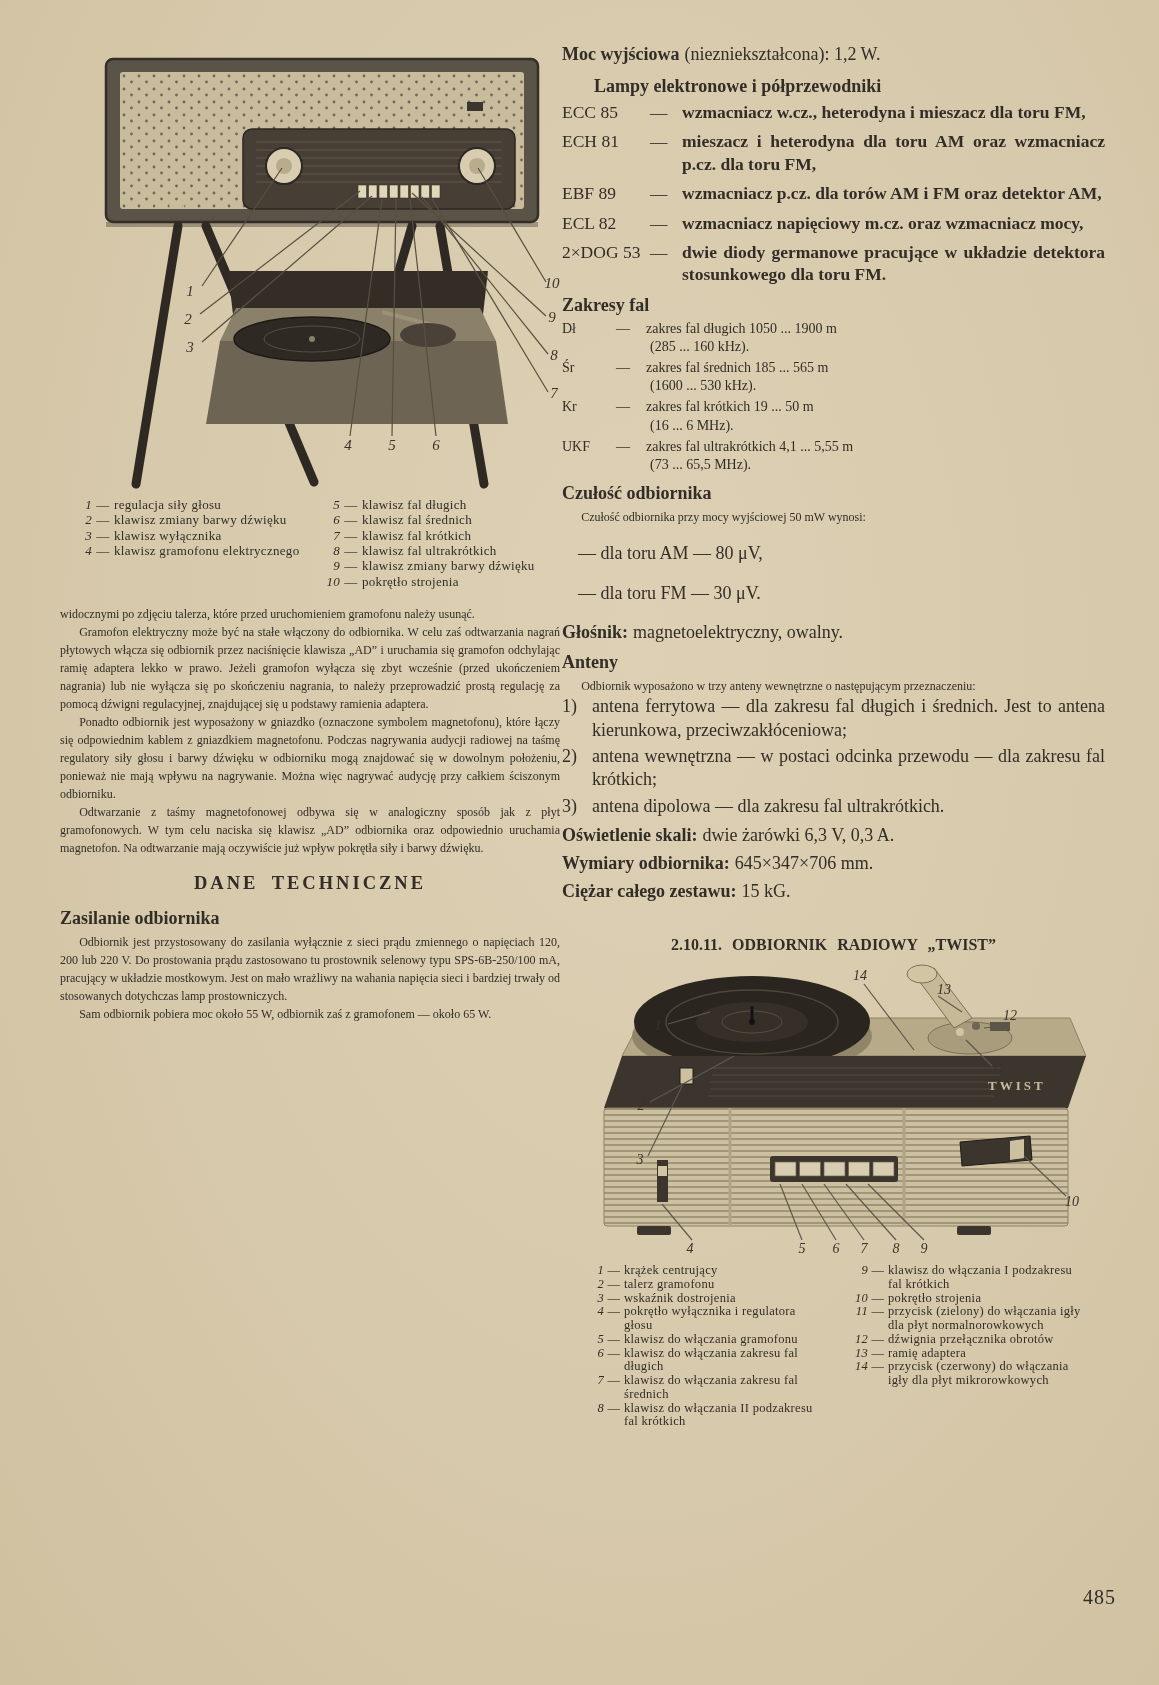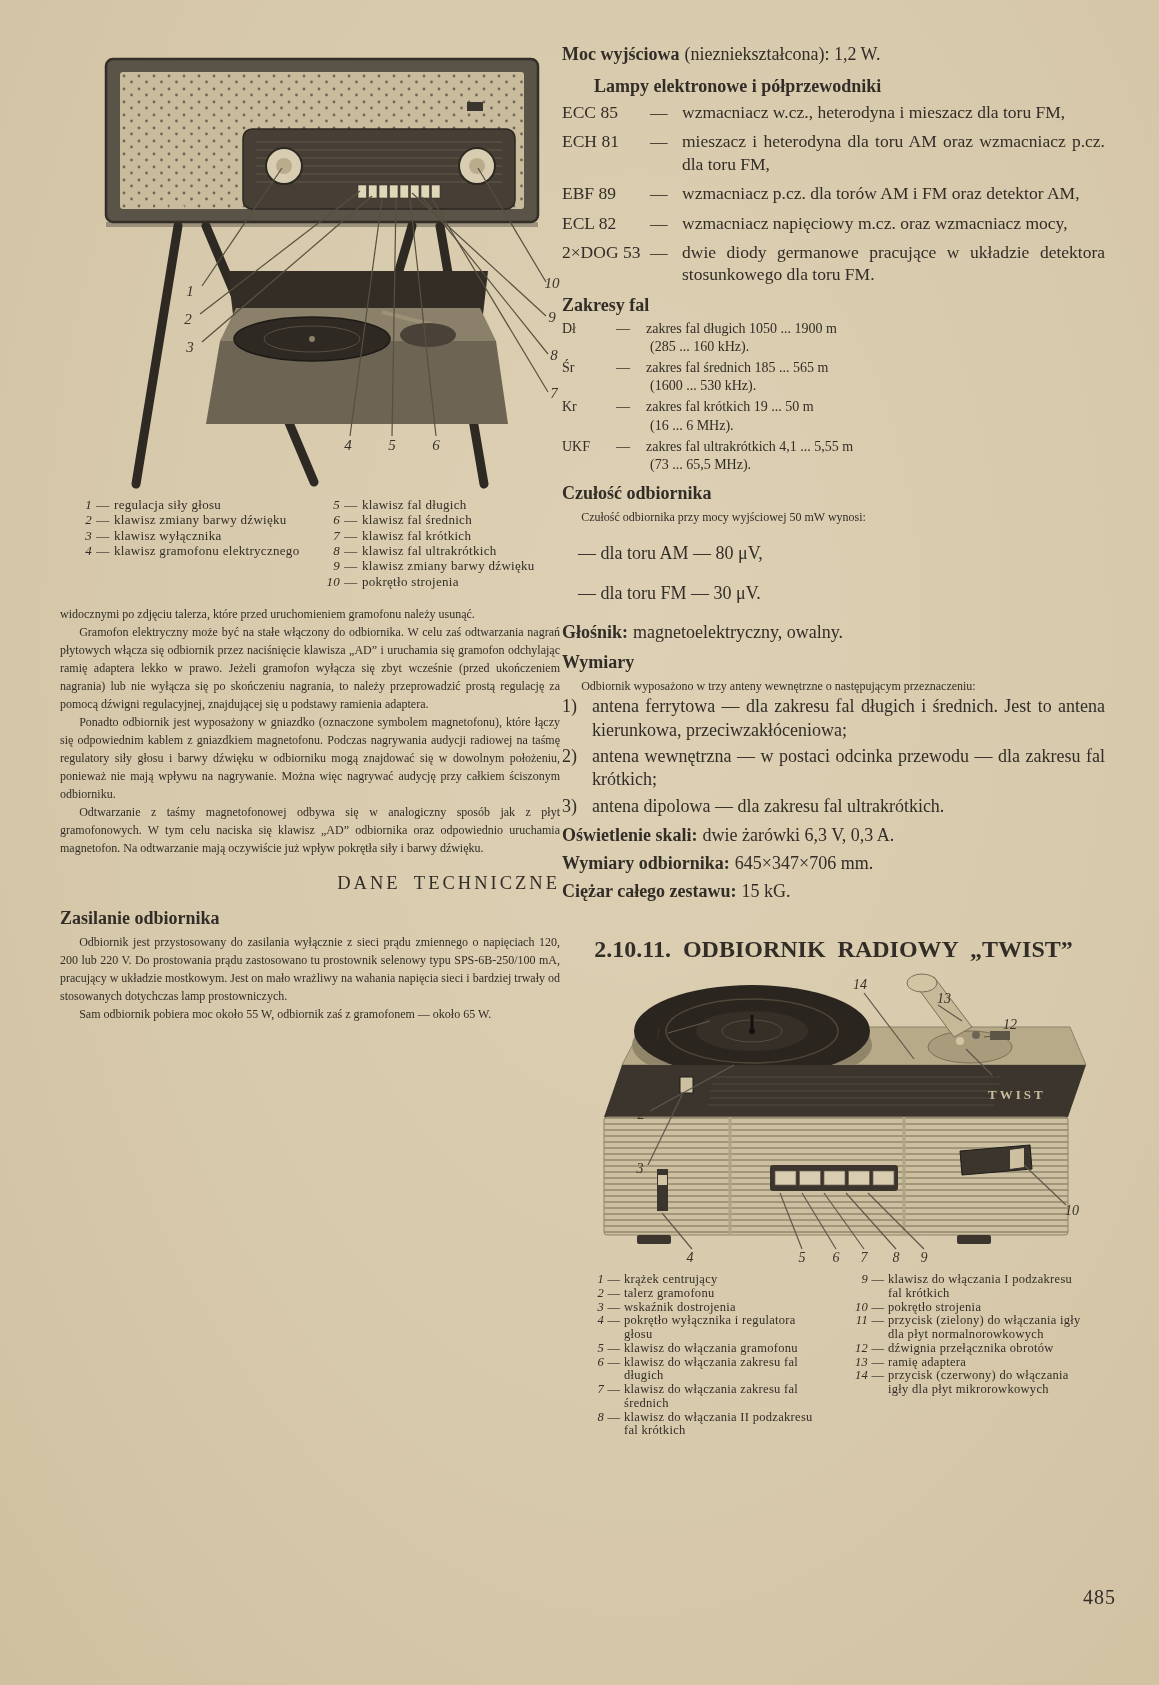--- a/index.html
+++ b/index.html
@@ -19,48 +19,48 @@
   .fig2{display:block;width:543px;height:300px;margin-top:6px;}
 
   .legend{display:flex;gap:18px;font-size:13px;line-height:1.18;letter-spacing:.3px;margin:6px 0 16px 10px;}
   .legend .lcol{width:230px;}
   .litem{display:flex;}
   .ln{width:22px;text-align:right;font-style:italic;flex:none;}
   .ldash{width:22px;text-align:center;flex:none;}
   .ldash::before{content:"\2014";}
   .lt{flex:1;}
 
-  .h-dane{text-align:right;font-size:18.5px;font-weight:normal;letter-spacing:3px;word-spacing:6px;margin:16px 0 14px;}
+  .h-dane{text-align:center;font-size:18.5px;font-weight:bold;letter-spacing:3px;word-spacing:6px;margin:16px 0 14px;}
   .h-bold{font-size:18px;font-weight:bold;margin:9px 0 4px;}
 
   .lead{font-size:18px;margin:0 0 11px;}
   .lead .rest, .bold-line .rest{margin-left:5px;}
 
   .spec-row{display:flex;font-size:17.5px;line-height:1.28;margin:0 0 7px;}
   .spec-name{width:88px;flex:none;white-space:nowrap;}
   .spec-dash{width:32px;flex:none;}
   .spec-dash::before{content:"\2014";}
-  .spec-desc{flex:1;text-align:justify;}
+  .spec-desc{flex:1;text-align:justify;font-weight:bold;}
 
   .zak-row{display:flex;font-size:14px;line-height:1.3;margin:0 0 3px;}
   .zak-name{width:54px;flex:none;}
   .zak-dash{width:30px;flex:none;}
   .zak-dash::before{content:"\2014";}
   .zak-body{flex:1;}
   .zak-freq{padding-left:4px;}
 
   .dash-line{font-size:18px;line-height:1.33;margin:16px;}
 
   .ant-item{display:flex;font-size:18px;line-height:1.3;margin:0 0 3px;}
   .ant-n{width:30px;flex:none;}
   .ant-t{flex:1;text-align:justify;}
 
   .bold-line{font-size:18px;margin:7px 0;}
 
-  .h-twist{text-align:center;font-size:24px;font-weight:bold;word-spacing:6px;margin:34px 0 6px;}
+  .h-twist{text-align:center;font-size:16px;font-weight:bold;word-spacing:6px;margin:34px 0 6px;}
 
   .legend2{display:flex;gap:26px;font-size:12.5px;line-height:1.1;letter-spacing:.3px;margin:4px 0 0 18px;}
   .legend2 .lcol{width:238px;}
   .legend2 .ln{width:24px;}
   .legend2 .ldash{width:20px;}
 
   .page-num{position:absolute;left:1083px;top:1586px;font-size:20px;letter-spacing:1px;}
 
   text.co{font-family:"Liberation Serif", serif;font-style:italic;font-size:15px;fill:#39332c;}
   text.co2{font-family:"Liberation Serif", serif;font-style:italic;font-size:14px;fill:#39332c;}
@@ -278,21 +278,21 @@
       </div>
   </div>
 
   <h3 class="h-bold">Czułość odbiornika</h3>
   <p class="body">Czułość odbiornika przy mocy wyjściowej 50 mW wynosi:</p>
   <p class="dash-line">— dla toru AM — 80 μV,</p>
   <p class="dash-line">— dla toru FM — 30 μV.</p>
 
   <p class="bold-line" style="margin-top:12px;"><b>Głośnik:</b><span class="rest">magnetoelektryczny, owalny.</span></p>
 
-  <h3 class="h-bold">Wymiary</h3>
+  <h3 class="h-bold">Anteny</h3>
   <p class="body">Odbiornik wyposażono w trzy anteny wewnętrzne o następującym przeznaczeniu:</p>
   <div>
     <div class="ant-item">
         <span class="ant-n">1)</span>
         <span class="ant-t">antena ferrytowa — dla zakresu fal długich i średnich. Jest to antena kierunkowa, przeciwzakłóceniowa;</span>
       </div>
     <div class="ant-item">
         <span class="ant-n">2)</span>
         <span class="ant-t">antena wewnętrzna — w postaci odcinka przewodu — dla zakresu fal krótkich;</span>
       </div>

